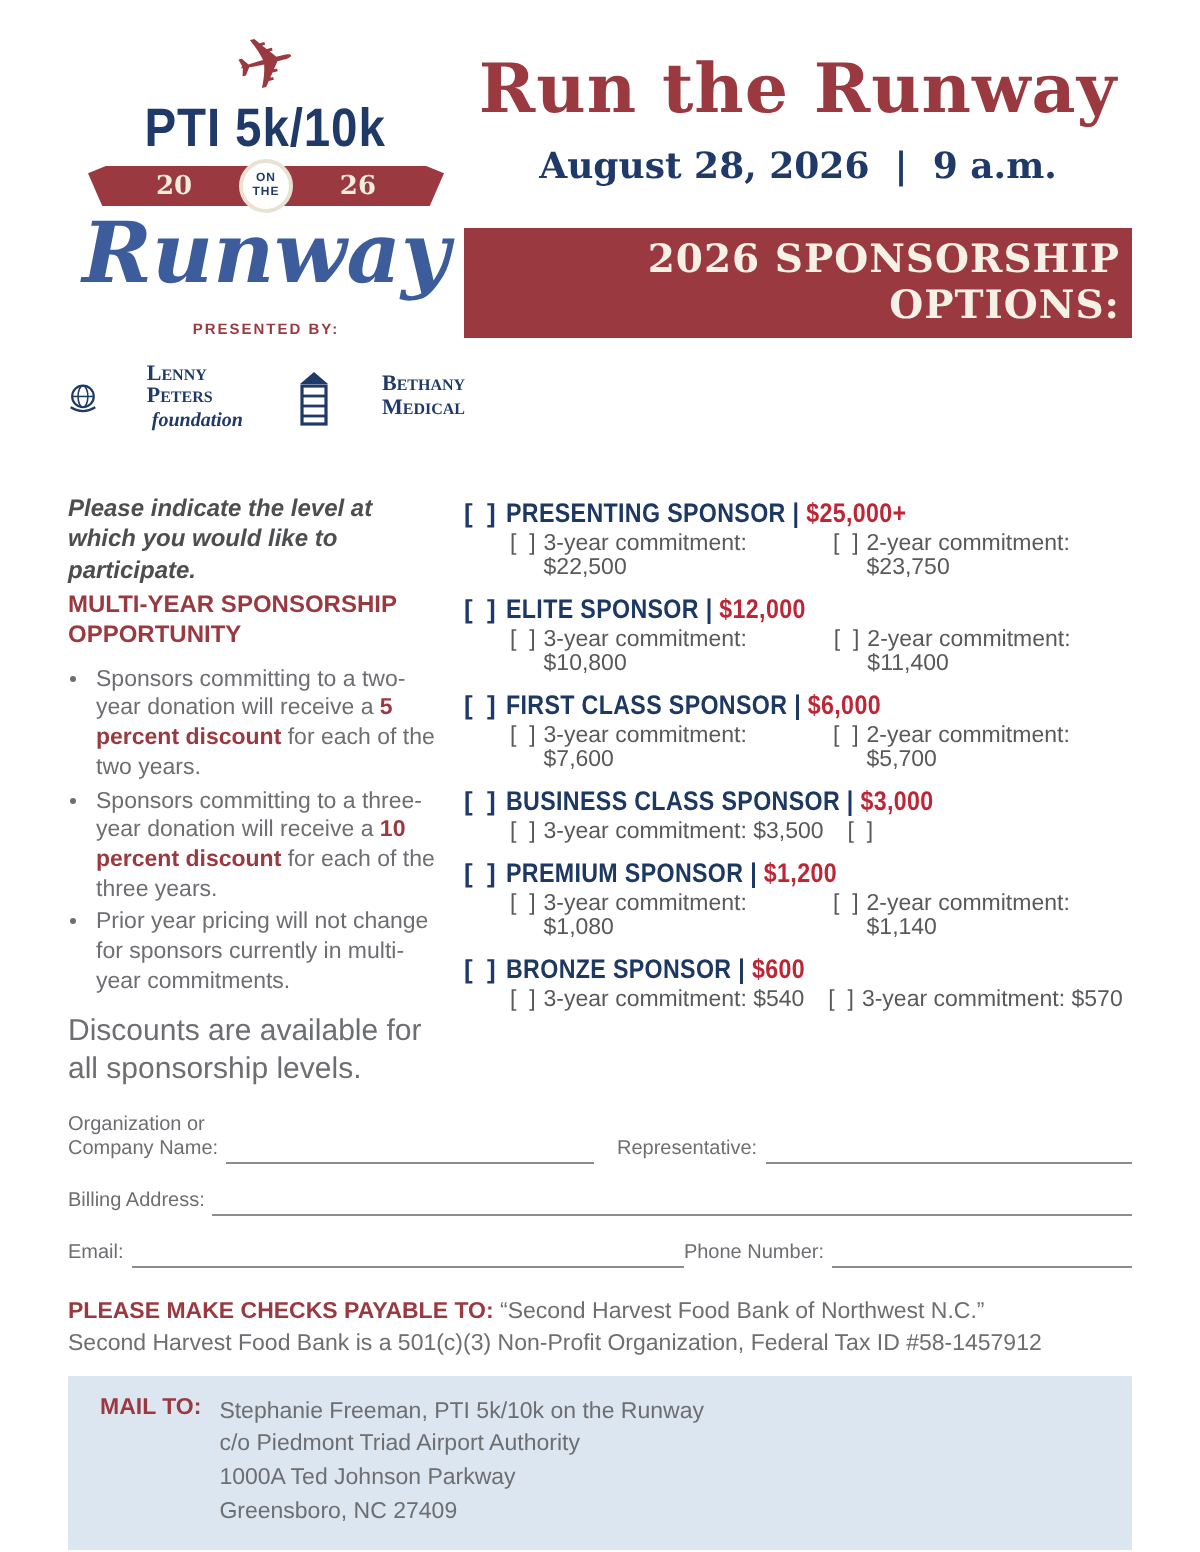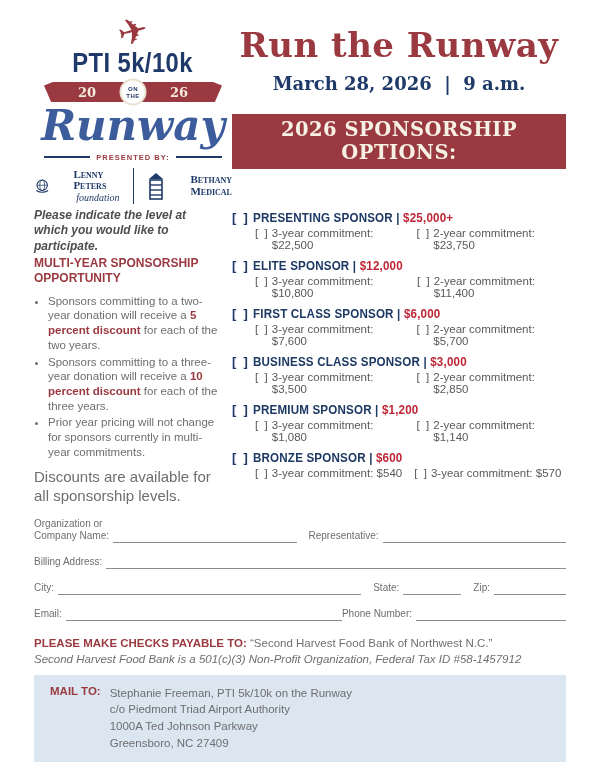--- a/index.html
+++ b/index.html
@@ -21,40 +21,40 @@
             clip-path:polygon(0 18%,5% 0,95% 0,100% 18%,96% 100%,4% 100%);
             display:flex; justify-content:space-between; align-items:center; padding:0 34px;
             color:#f3ecdc; font-family:"DejaVu Serif", serif; font-weight:bold; font-size:13px; }
   .onthe { position:absolute; left:50%; top:50%; transform:translate(-50%,-50%);
            width:27px; height:27px; border-radius:50%; background:#ffffff;
            border:2px solid #e9e2d2; color:#1f3a68; font-size:6px; font-weight:bold;
            display:flex; flex-direction:column; justify-content:center; line-height:1.1;
            text-align:center; letter-spacing:.5px; }
   .runway-script { font-family:"DejaVu Serif", serif; font-style:italic; font-weight:bold;
                    color:#3d5c9c; font-size:42px; line-height:.95; margin-top:1px; }
-  .presented { display:flex; align-items:center; gap:6px; margin:7px 10px 6px 10px; }
+  .presented { display:flex; align-items:center; gap:6px; margin:7px 10px 6px 10px;flex-direction:column; }
   .presented .rule { flex:1; height:2px; background:#1f3a68; }
   .presented .ptxt { color:#9a3a40; font-size:7.5px; font-weight:bold; letter-spacing:1px; }
   .partners { display:flex; justify-content:center; align-items:center; gap:11px; }
   .partner { display:flex; align-items:center; gap:23px; }
   .p-divider { width:2px; height:36px; background:#1f3a68; }
   .p-name { font-family:"Liberation Serif", serif; font-variant:small-caps;
             color:#1f3a68; font-size:11px; font-weight:bold; line-height:1.05; text-align:left; }
   .p-sub { font-family:"Liberation Serif", serif; font-style:italic; color:#1f3a68;
-           font-size:10px; font-weight:normal; }
+           font-size:10px; font-weight:bold; }
   .hdr-right { flex:1; padding-top:16px; text-align:center; }
   .main-title { font-family:"DejaVu Serif", serif; font-weight:bold; color:#9a3a40;
                 font-size:34px; letter-spacing:.5px; line-height:1.05; }
   .date-line { font-family:"DejaVu Serif", serif; font-weight:bold; color:#1f3a68;
                font-size:18px; margin-top:9px; white-space:pre; }
   .red-banner { margin-top:20px; background:#9a3a40; color:#f6f1e4;
                 font-family:"DejaVu Serif", serif; font-weight:bold; font-size:19.5px;
-                padding:4px 6px 5px 6px; text-align:center; letter-spacing:.5px; }
-  
-  .columns { display:flex; margin-top:4px; }
+                padding:4px 6px 5px 6px; text-align:right; letter-spacing:.5px; }
+  
+  .columns { display:flex; margin-top:30px; }
   .left-col { width:198px; flex:none; padding-right:10px; }
   .instruction { font-weight:bold; font-style:italic; color:#4d4e50; font-size:12px;
                  line-height:1.3; }
   .champion { color:#1f3a68; font-weight:bold; font-size:15.5px; margin-top:10px;
               display:inline-block; transform:scaleX(.86); transform-origin:0 50%;
               white-space:nowrap; letter-spacing:.2px; }
   .multi-sub { color:#9a3a40; font-weight:bold; font-size:12px; line-height:1.25;
                margin-top:1px; width:170px; }
   .bullets { margin:8px 0 0 14px; font-size:11.5px; line-height:1.28; color:#6d6e71; }
   .bullets li { margin-bottom:2px; }
@@ -79,21 +79,21 @@
   .frow:first-child { margin-top:4px; }
   .flabel { white-space:nowrap; padding-right:4px; line-height:1.25; }
   .fline { border-bottom:1px solid #8a8c8f; height:13px; flex:1; cursor:text; }
   .fline.fixed-s { flex:none; width:58px; }
   .fline.fixed-z { flex:none; width:72px; }
   .gap { width:12px; flex:none; }
   
   .payable { margin-top:16px; font-size:11.5px; }
   .payable .hd { color:#9a3a40; font-weight:bold; }
   .payable .payee { color:#6d6e71; }
-  .tax-note { font-style:italic; font-size:11.5px; margin-top:4px; color:#6d6e71; }
+  .tax-note { font-size:11.5px; margin-top:4px; color:#6d6e71; }
   
   .mailbox { margin-top:10px; background:#dce6f1; padding:10px 14px 11px 16px;
              display:flex; gap:9px; font-size:11.5px; }
   .mailbox .mlabel { color:#9a3a40; font-weight:bold; white-space:nowrap; }
   .mailbox .addr div { line-height:1.45; color:#6d6e71; }
   
   .icon-svg { display:block; }
 </style>
 </head>
 <body>
@@ -146,21 +146,21 @@
           <div>
             <div class="p-name">Bethany</div>
             <div class="p-name">Medical</div>
           </div>
         </div>
       </div>
     </div>
 
     <div class="hdr-right">
       <div class="main-title">Run the Runway</div>
-      <div class="date-line">March 28, 2026  |  9 a.m.</div>
+      <div class="date-line">August 28, 2026  |  9 a.m.</div>
       <div class="red-banner">2026 SPONSORSHIP OPTIONS:</div>
     </div>
   </div>
 
   <div class="columns">
 
     <div class="left-col">
       <div class="instruction">Please indicate the level at which you would like to participate.</div>
       <div class="multi-sub">MULTI-YEAR SPONSORSHIP OPPORTUNITY</div>
       <ul class="bullets">
@@ -229,21 +229,20 @@
           <span class="cb main">[  ]</span>
           <span class="opt-title"><span class="nm">BUSINESS CLASS SPONSOR</span> <span class="sep">|</span> <span class="pr">$3,000</span></span>
         </div>
         <div class="opt-sub">
           <span class="pair">
               <span class="cb sub">[  ]</span>
               <span>3-year commitment: $3,500</span>
             </span>
           <span class="pair">
               <span class="cb sub">[  ]</span>
-              <span>2-year commitment: $2,850</span>
             </span>
         </div>
       </div>
 
       <div class="option">
         <div class="opt-head">
           <span class="cb main">[  ]</span>
           <span class="opt-title"><span class="nm">PREMIUM SPONSOR</span> <span class="sep">|</span> <span class="pr">$1,200</span></span>
         </div>
         <div class="opt-sub">
@@ -287,30 +286,20 @@
       <span class="fline"></span>
       <span class="gap"></span>
       <span class="flabel">Representative:</span>
       <span class="fline"></span>
     </div>
     <div class="frow">
       <span class="flabel">Billing Address:</span>
       <span class="fline"></span>
     </div>
     <div class="frow">
-      <span class="flabel">City:</span>
-      <span class="fline"></span>
-      <span class="gap"></span>
-      <span class="flabel">State:</span>
-      <span class="fline fixed-s"></span>
-      <span class="gap"></span>
-      <span class="flabel">Zip:</span>
-      <span class="fline fixed-z"></span>
-    </div>
-    <div class="frow">
       <span class="flabel">Email:</span>
       <span class="fline"></span>
       <span class="flabel">Phone Number:</span>
       <span class="fline" style="max-width:150px"></span>
     </div>
   </div>
 
   <div class="payable">
     <div>
       <span class="hd">PLEASE MAKE CHECKS PAYABLE TO:</span>

